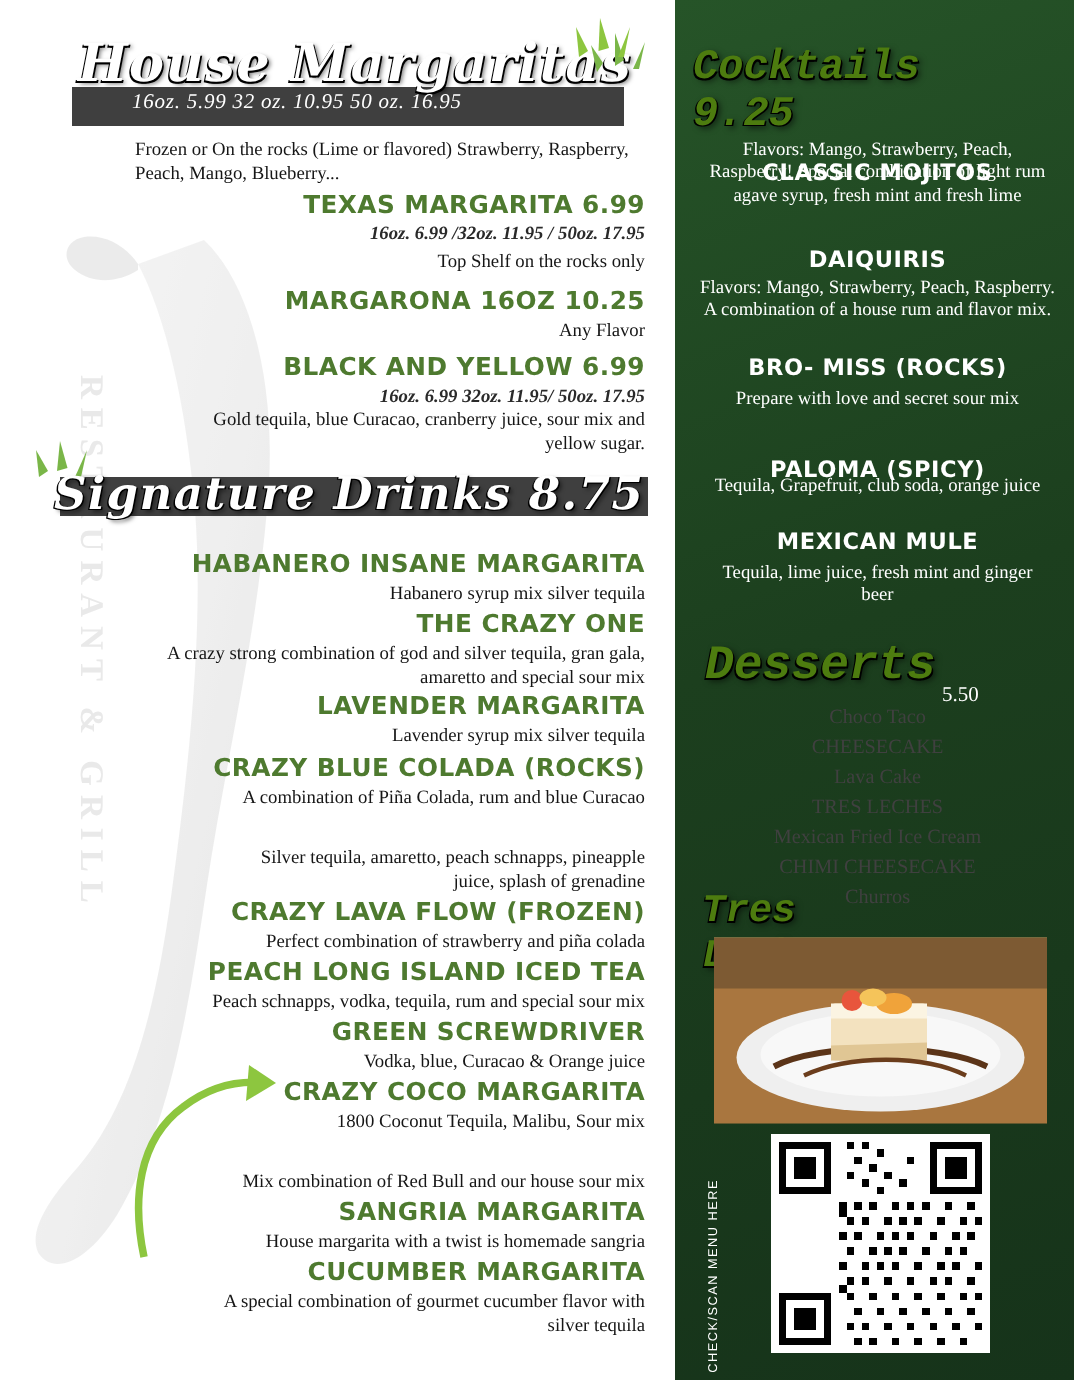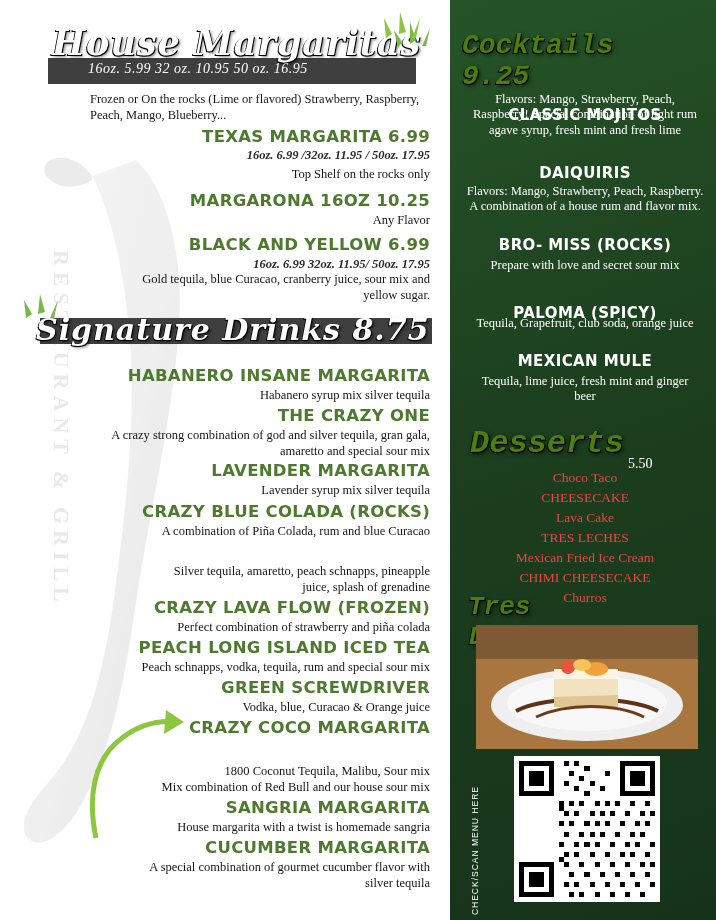--- a/index.html
+++ b/index.html
@@ -92,21 +92,21 @@
   }
   .rp-head{
     font-family:"DejaVu Sans",sans-serif;font-weight:bold;color:#ffffff;
     font-size:15px;text-align:center;letter-spacing:.4px;
   }
   .rp-desc{
     font-family:"Liberation Serif",serif;color:#ffffff;font-size:12.5px;
     text-align:center;line-height:1.22;
   }
   .rp-dessert{
-    font-family:"Liberation Serif",serif;color:#ef4444;font-size:13.5px;
+    font-family:"Liberation Serif",serif;color:#404040;font-size:13.5px;
     text-align:center;line-height:1.45;
   }
 
   
   .qr-wrap{position:absolute;left:514px;top:756px;width:146px;height:146px;background:#fff;}
   .qr{width:146px;height:146px;display:block;}
   .qr-label{
     position:absolute;left:470px;top:786px;width:100px;
     color:#fff;font-size:8.5px;letter-spacing:1px;
     font-family:"Liberation Sans",sans-serif;
@@ -203,21 +203,21 @@
     <div class="block item-name l-right" style="left:100px;top:598px;width:330px;">CRAZY LAVA FLOW (FROZEN)</div>
     <div class="block desc l-right" style="left:100px;top:620px;width:330px;">Perfect combination of strawberry and piña colada</div>
 
     <div class="block item-name l-right" style="left:100px;top:638px;width:330px;">PEACH LONG ISLAND ICED TEA</div>
     <div class="block desc l-right" style="left:90px;top:660px;width:340px;">Peach schnapps, vodka, tequila, rum and special sour mix</div>
 
     <div class="block item-name l-right" style="left:110px;top:678px;width:320px;">GREEN SCREWDRIVER</div>
     <div class="block desc l-right" style="left:110px;top:700px;width:320px;">Vodka, blue, Curacao &amp; Orange juice</div>
 
     <div class="block item-name l-right" style="left:110px;top:718px;width:320px;">CRAZY COCO MARGARITA</div>
-    <div class="block desc l-right" style="left:110px;top:740px;width:320px;margin-top:24px;">1800 Coconut Tequila, Malibu, Sour mix</div>
+    <div class="block desc l-right" style="left:110px;top:740px;width:320px;">1800 Coconut Tequila, Malibu, Sour mix</div>
 
     <div class="block desc l-right" style="left:100px;top:780px;width:330px;">Mix combination of Red Bull and our house sour mix</div>
 
     <div class="block item-name l-right" style="left:110px;top:798px;width:320px;">SANGRIA MARGARITA</div>
     <div class="block desc l-right" style="left:110px;top:820px;width:320px;">House margarita with a twist is homemade sangria</div>
 
     <div class="block item-name l-right" style="left:110px;top:838px;width:320px;">CUCUMBER MARGARITA</div>
     <div class="block desc l-right" style="left:130px;top:860px;width:300px;">A special combination of gourmet cucumber flavor with silver tequila</div>
 
     <svg class="arrow" width="110" height="150" viewBox="0 0 110 150" xmlns="http://www.w3.org/2000/svg">

